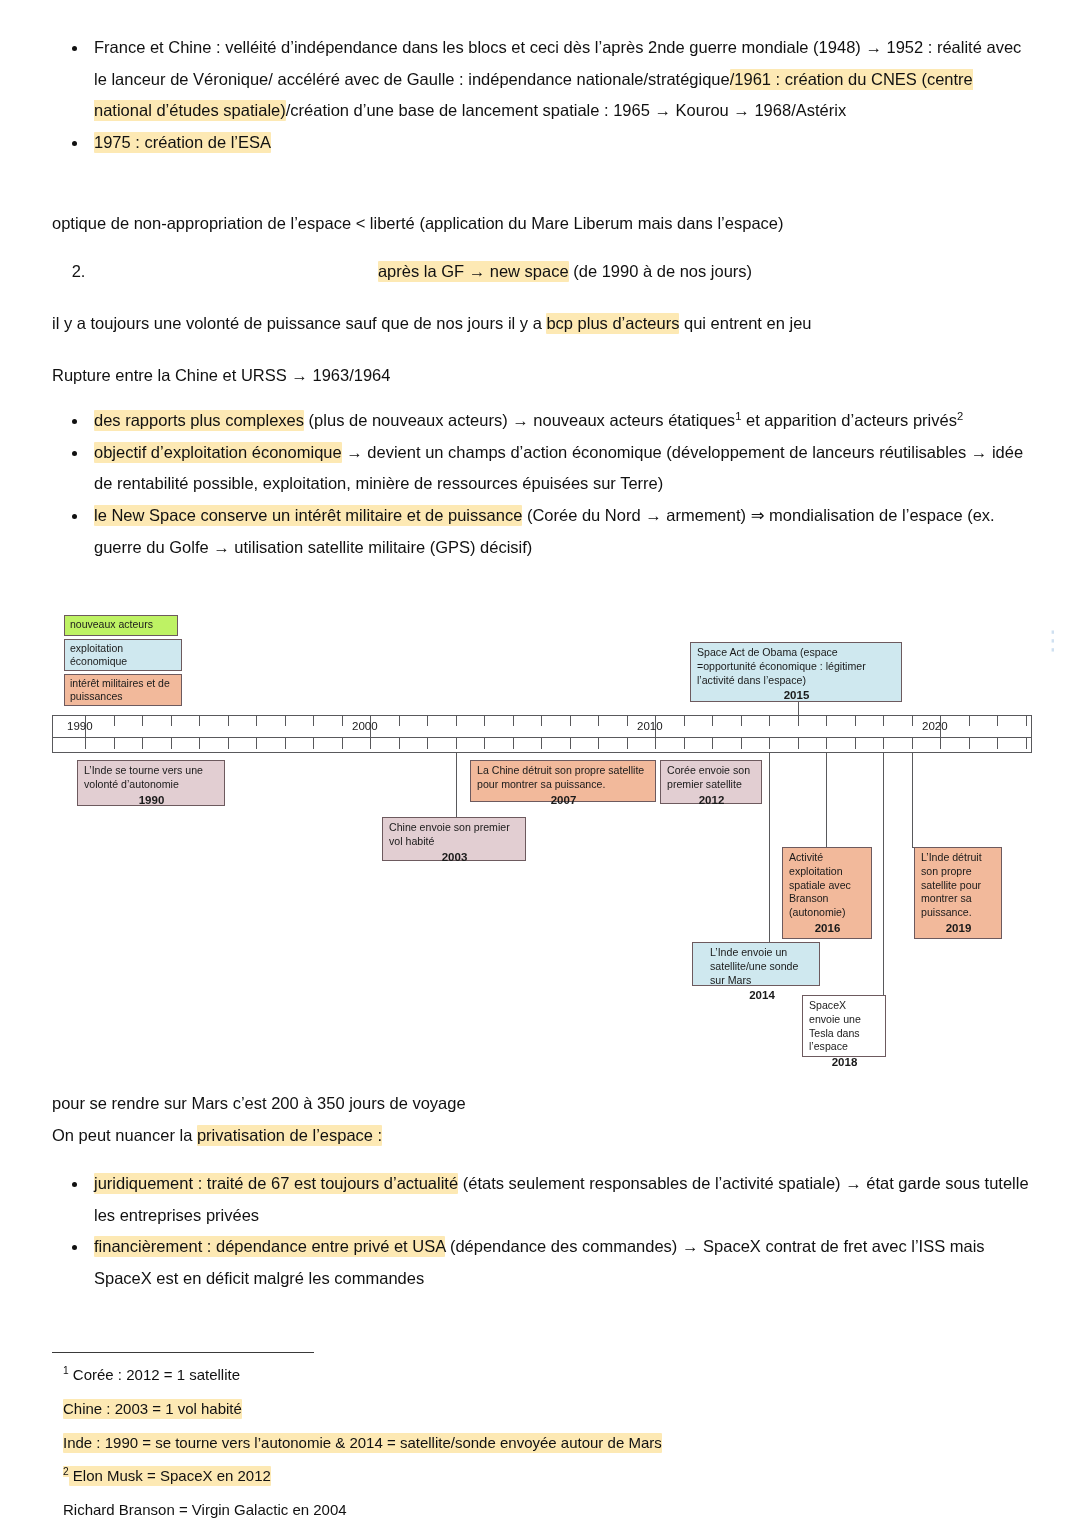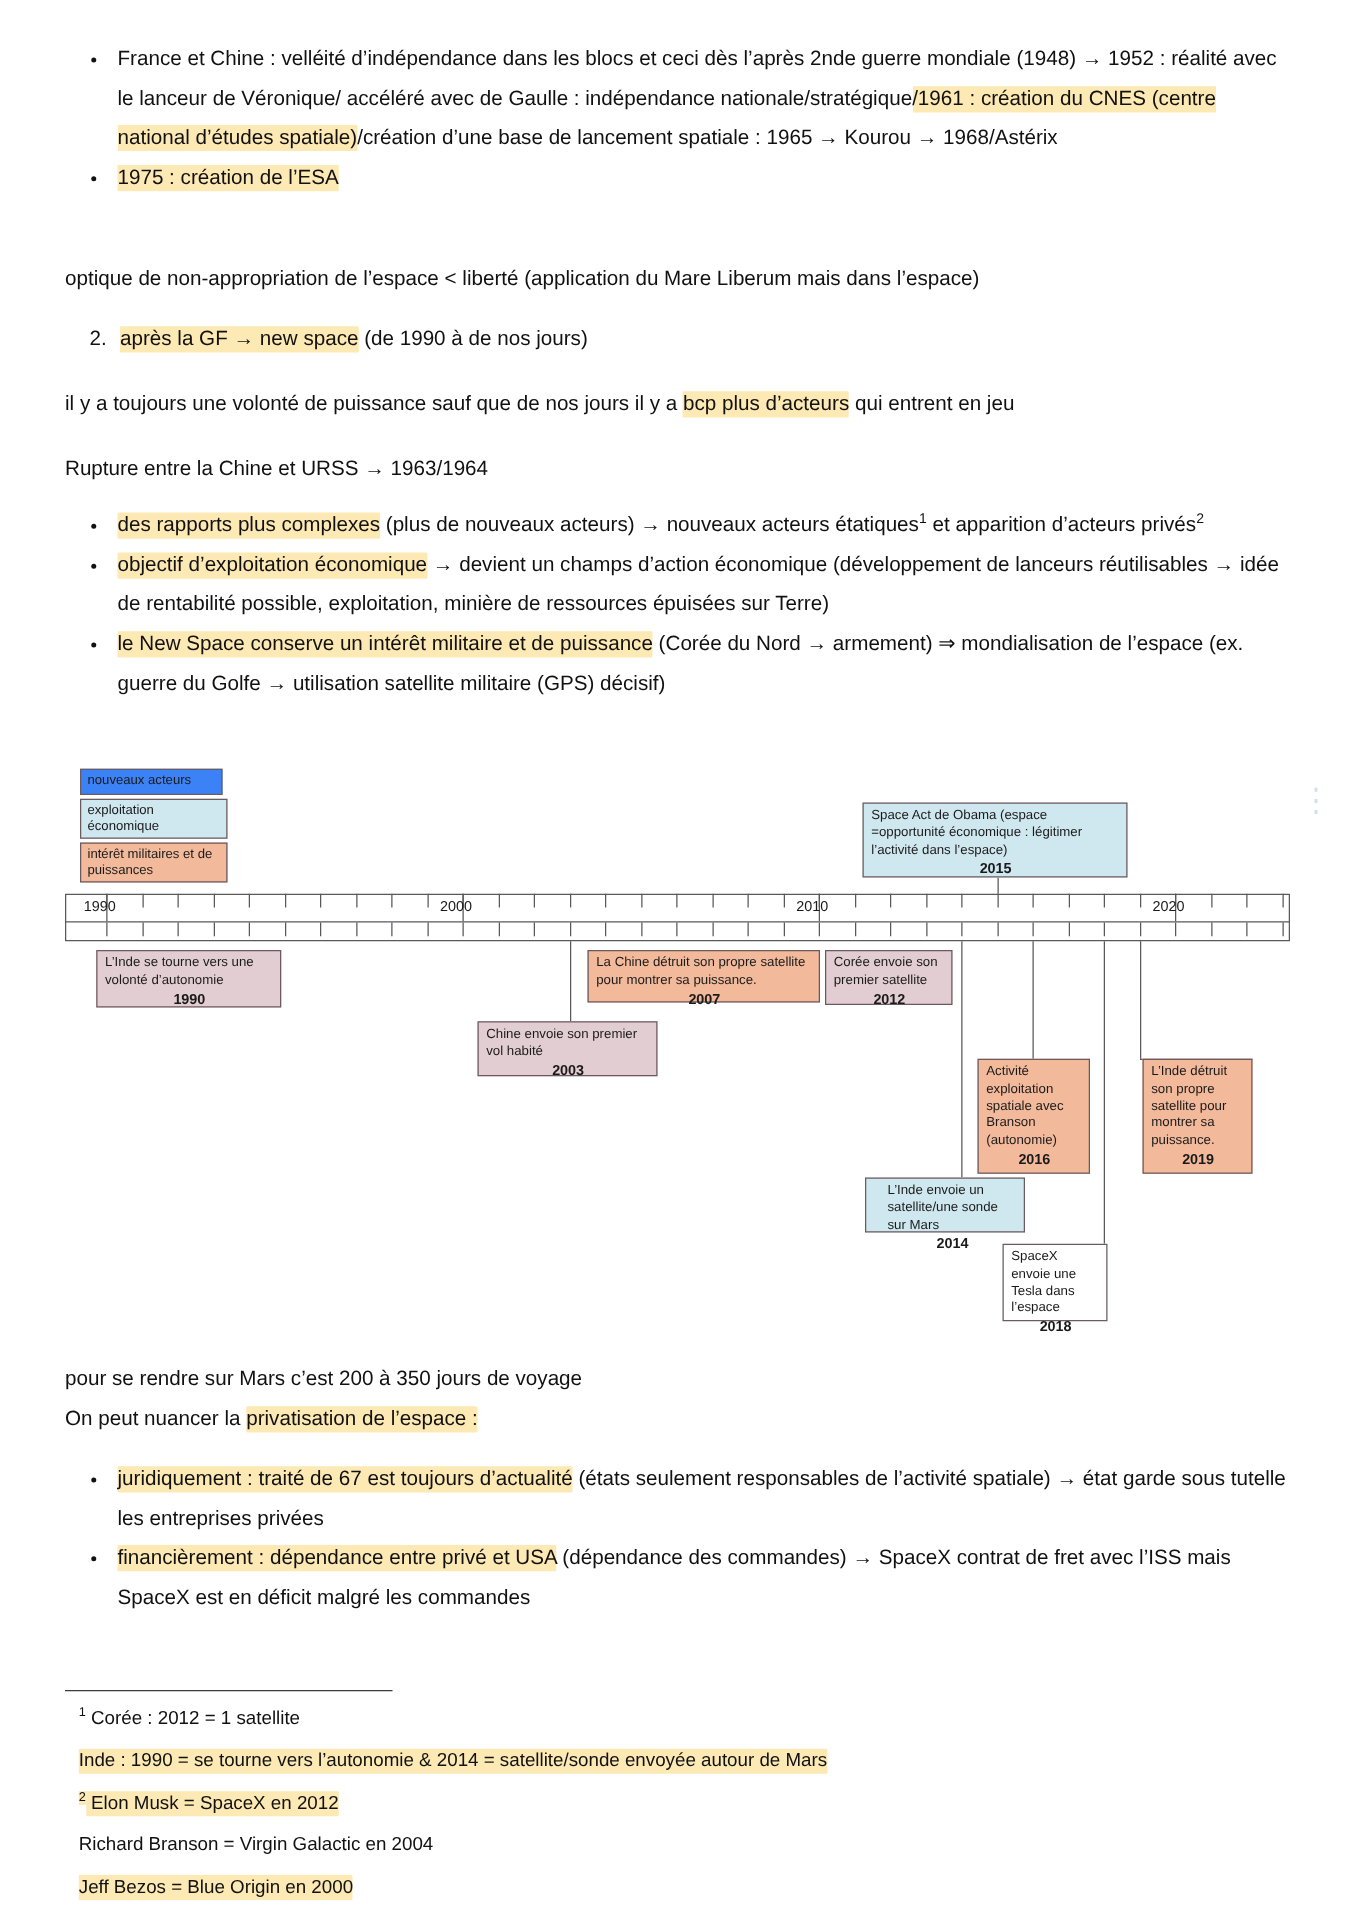--- a/index.html
+++ b/index.html
@@ -32,21 +32,21 @@
     line-height: 1.92;
     color: #111;
   }
   .para { margin: 0; }
   ul.bullets, ol.numlist {
     margin: 0;
     padding-left: 34px;
     list-style-position: outside;
   }
   ul.bullets { list-style-type: disc; }
-  ol.numlist { list-style-type: decimal; padding-left: 36px; }
+  ol.numlist { list-style-type: decimal; padding-left: 36px; text-align: center; }
   ul.bullets > li, ol.numlist > li {
     margin: 0 0 0 2px;
     padding-left: 6px;
   }
   ul.bullets > li::marker { font-size: 15px; }
   mark.hl {
     background: #fde9b4;
     color: inherit;
     padding: 1px 0 2px 0;
     border-radius: 1px;
@@ -105,21 +105,21 @@
     display: block;
     text-align: center;
     font-weight: bold;
     font-size: 11.5px;
     margin-top: 1px;
   }
   .ev.mauve  { background: #e2ced2; }
   .ev.blue   { background: #cfe8ef; }
   .ev.salmon { background: #f2b99b; }
   .ev.white  { background: #ffffff; }
-  .legend-box.mauve  { background: #3b82f6; }
+  .legend-box.mauve  { background: #bef264; }
   .legend-box.blue   { background: #cfe8ef; }
   .legend-box.salmon { background: #f2b99b; }
   .conn {
     position: absolute;
     width: 1px;
     background: #59595c;
   }
   .conn-h {
     position: absolute;
     height: 1px;
@@ -299,19 +299,20 @@
       <div class="ev white" style="left: 750px; top: 390px; width: 84px; height: 62px;"><span>SpaceX envoie une Tesla dans l’espace</span><span class="yr">2018</span></div>
       <div class="conn" style="left: 859.5px; top: 148px; height: 94px;"></div>
       <div class="conn-h" style="left: 859.5px; width: 90.5px; top: 242px;"></div>
       <div class="ev salmon" style="left: 862px; top: 242px; width: 88px; height: 92px;"><span>L’Inde détruit son propre satellite pour montrer sa puissance.</span><span class="yr">2019</span></div>
     </div>
 
   <div id="footnotes">
     <div class="rule"></div>
     <div id="footnote-lines">
         <p class="fn"><sup>1</sup><span> Corée : 2012 = 1 satellite</span></p>
+        <p class="fn"><mark class="hl">Chine : 2003 = 1 vol habité</mark></p>
         <p class="fn"><mark class="hl">Inde : 1990 = se tourne vers l’autonomie &amp; 2014 = satellite/sonde envoyée autour de Mars</mark></p>
         <p class="fn"><sup style="background: rgb(253, 233, 180);">2</sup><mark class="hl"> Elon Musk = SpaceX en 2012</mark></p>
         <p class="fn"><span>Richard Branson = Virgin Galactic en 2004</span></p>
         <p class="fn"><mark class="hl">Jeff Bezos = Blue Origin en 2000</mark></p>
       </div>
   </div>
 </div>
 
 </body></html>

